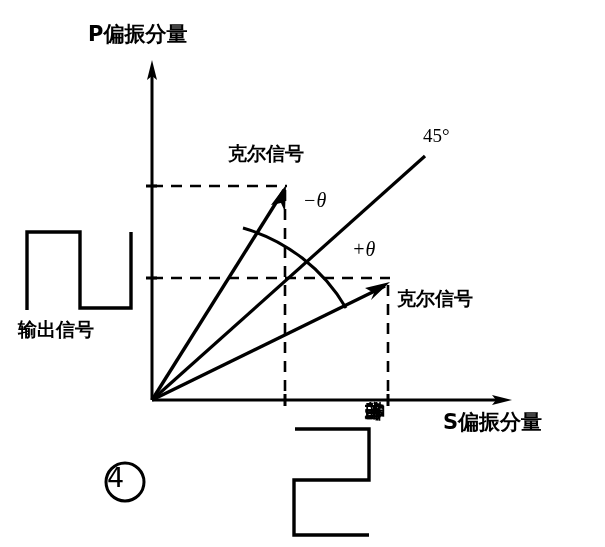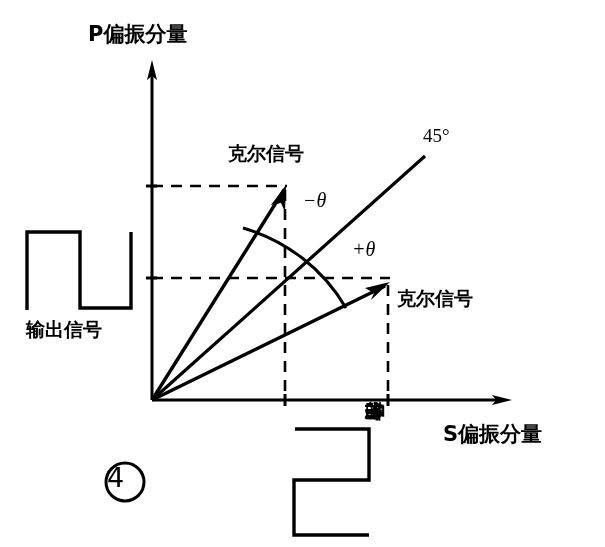--- a/index.html
+++ b/index.html
@@ -49,21 +49,20 @@
   
   #label-p-axis {
     left: 88px;
     top: 24px;
     font-size: 21px;
   }
   #label-s-axis {
     left: 443px;
     top: 412px;
     font-size: 21px;
-    margin-top: 12px;
   }
 
   
   #label-kerr-upper {
     left: 228px;
     top: 144px;
     font-size: 19px;
   }
   #label-kerr-lower {
     left: 397px;
@@ -86,21 +85,20 @@
     left: 423px;
     top: 126px;
     font-size: 19px;
   }
 
   
   #label-output-left {
     left: 18px;
     top: 320px;
     font-size: 19px;
-    margin-left: 8px;
   }
   #label-output-right {
     left: 390px;
     top: 412px;
     font-size: 19px;
     writing-mode: vertical-rl;
     text-orientation: upright;
     line-height: 1;
   }
   #label-output-right .rot {

